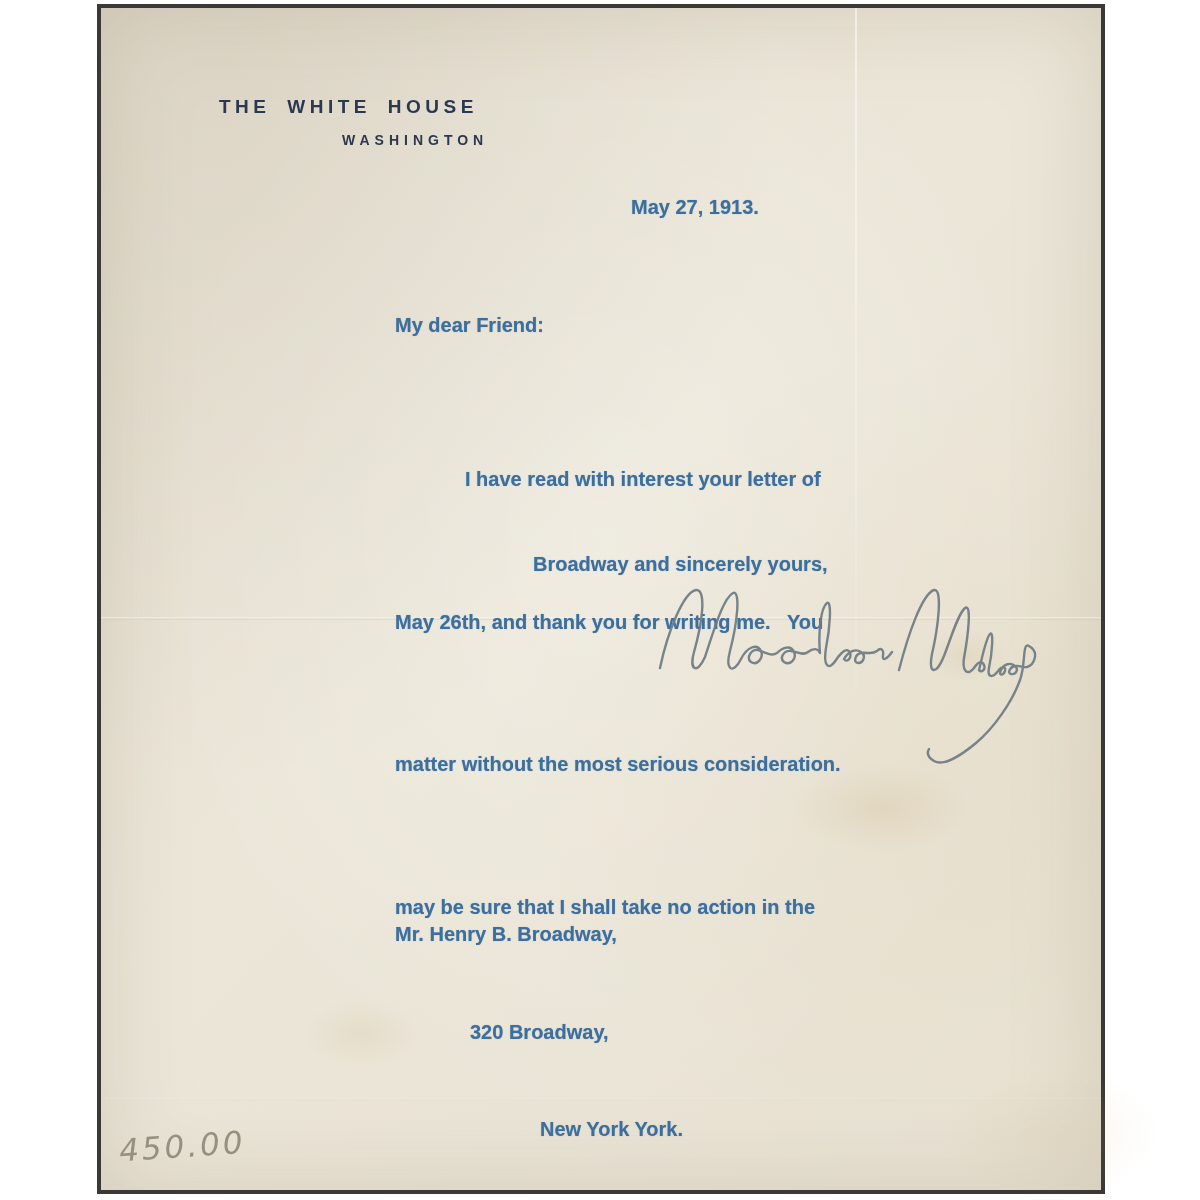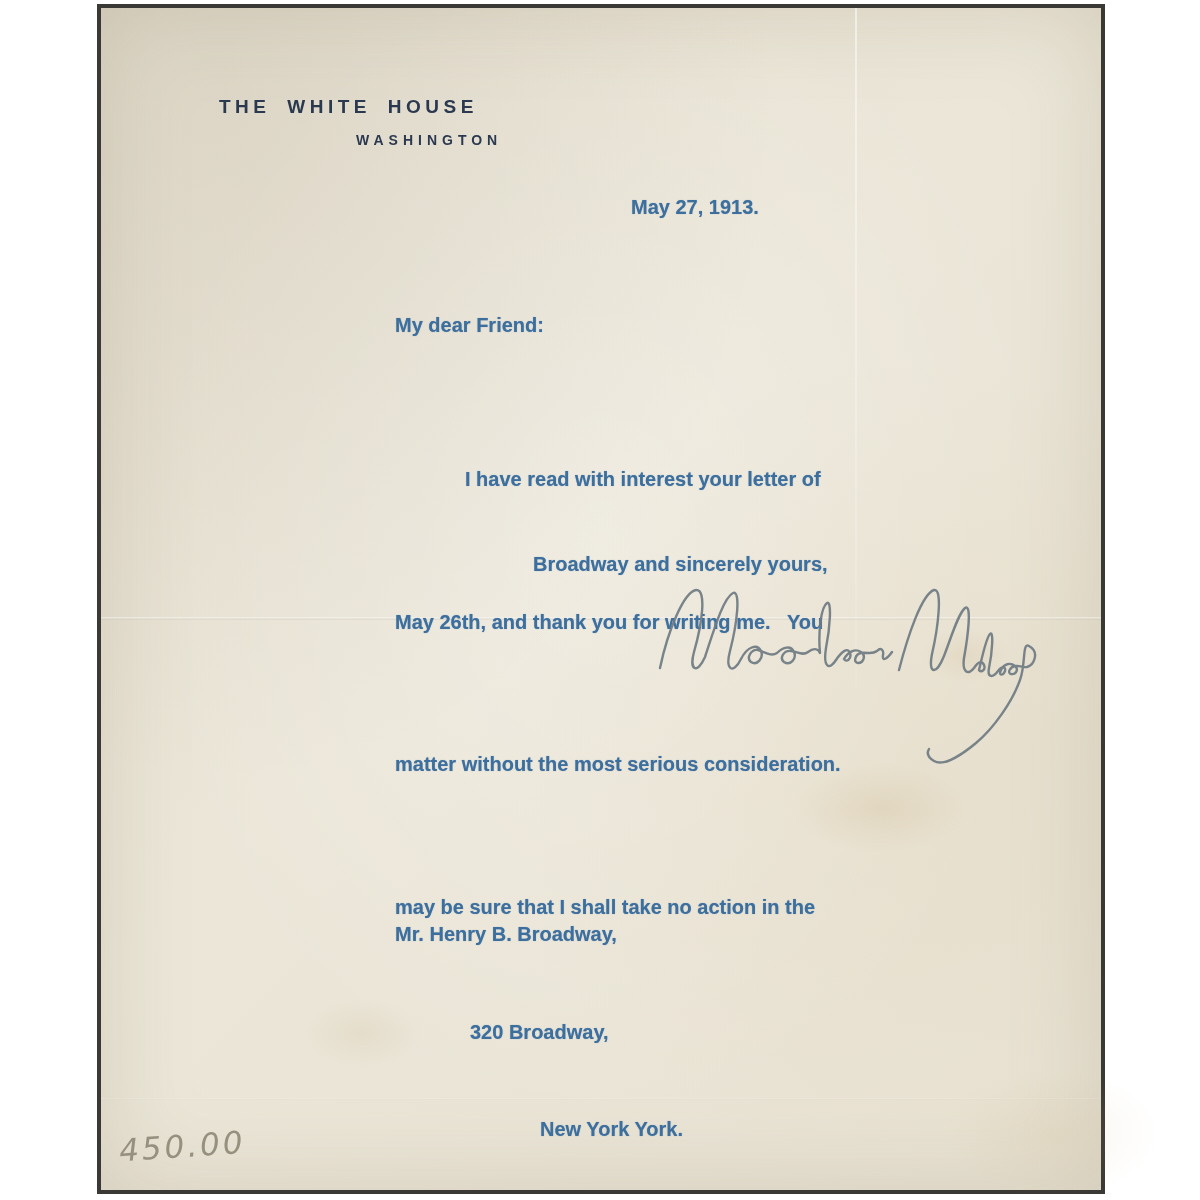--- a/index.html
+++ b/index.html
@@ -82,21 +82,20 @@
   }
   .letterhead-subtitle {
     position: absolute;
     left: 241px;
     top: 124px;
     font-family: "Liberation Sans", sans-serif;
     font-weight: 700;
     font-size: 14px;
     letter-spacing: 5px;
     color: #2b3950;
-    margin-left: 14px;
   }
   
   .typed {
     position: absolute;
     font-family: Liberation Sans, sans-serif;
     font-weight: 700;
     font-size: 20px;
     color: #3d6f9e;
     text-shadow: 0 0 1px rgba(61,111,158,0.55);
     white-space: pre;

